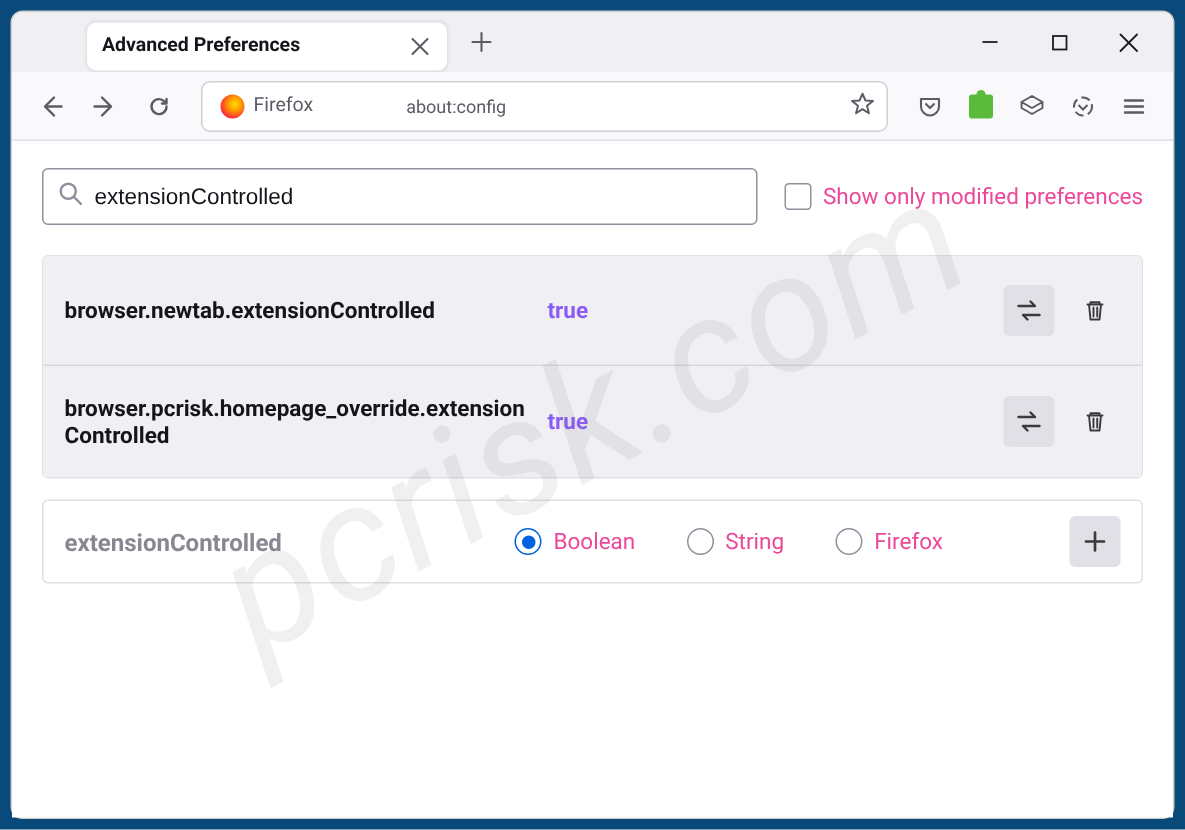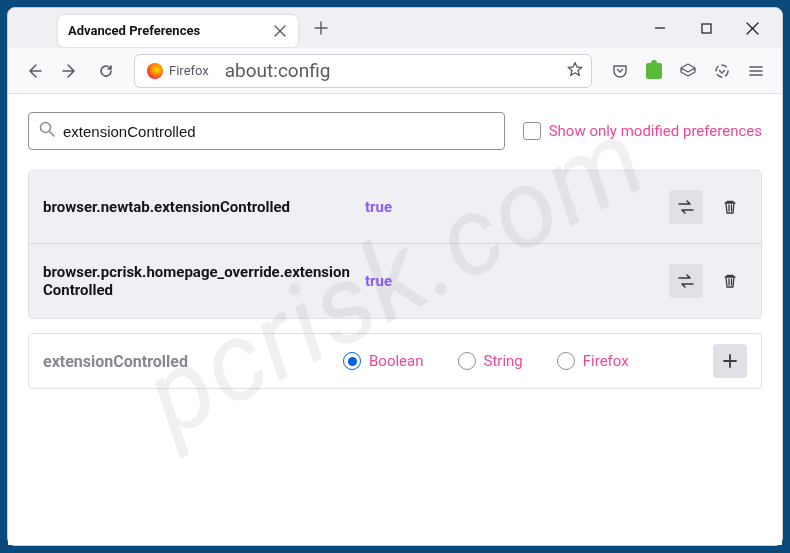--- a/index.html
+++ b/index.html
@@ -122,24 +122,25 @@
       font-size: 13px;
     }
     .ff-logo {
       width: 16px;
       height: 16px;
       border-radius: 50%;
       background: radial-gradient(circle at 60% 40%, #ffde00 0%, #ff9500 35%, #ff3b30 65%, #b5007f 100%);
     }
     .addr {
       flex: 1;
-      font-size: 19px;
+      font-size: 12px;
       color: #5b5b66;
       border: none;
       outline: none;
+      margin-left: 46px;
     }
     .tb-right {
       display: flex;
       gap: 2px;
     }
     .content {
       flex: 1;
       background: #fff;
       padding: 18px 20px;
       overflow: auto;

